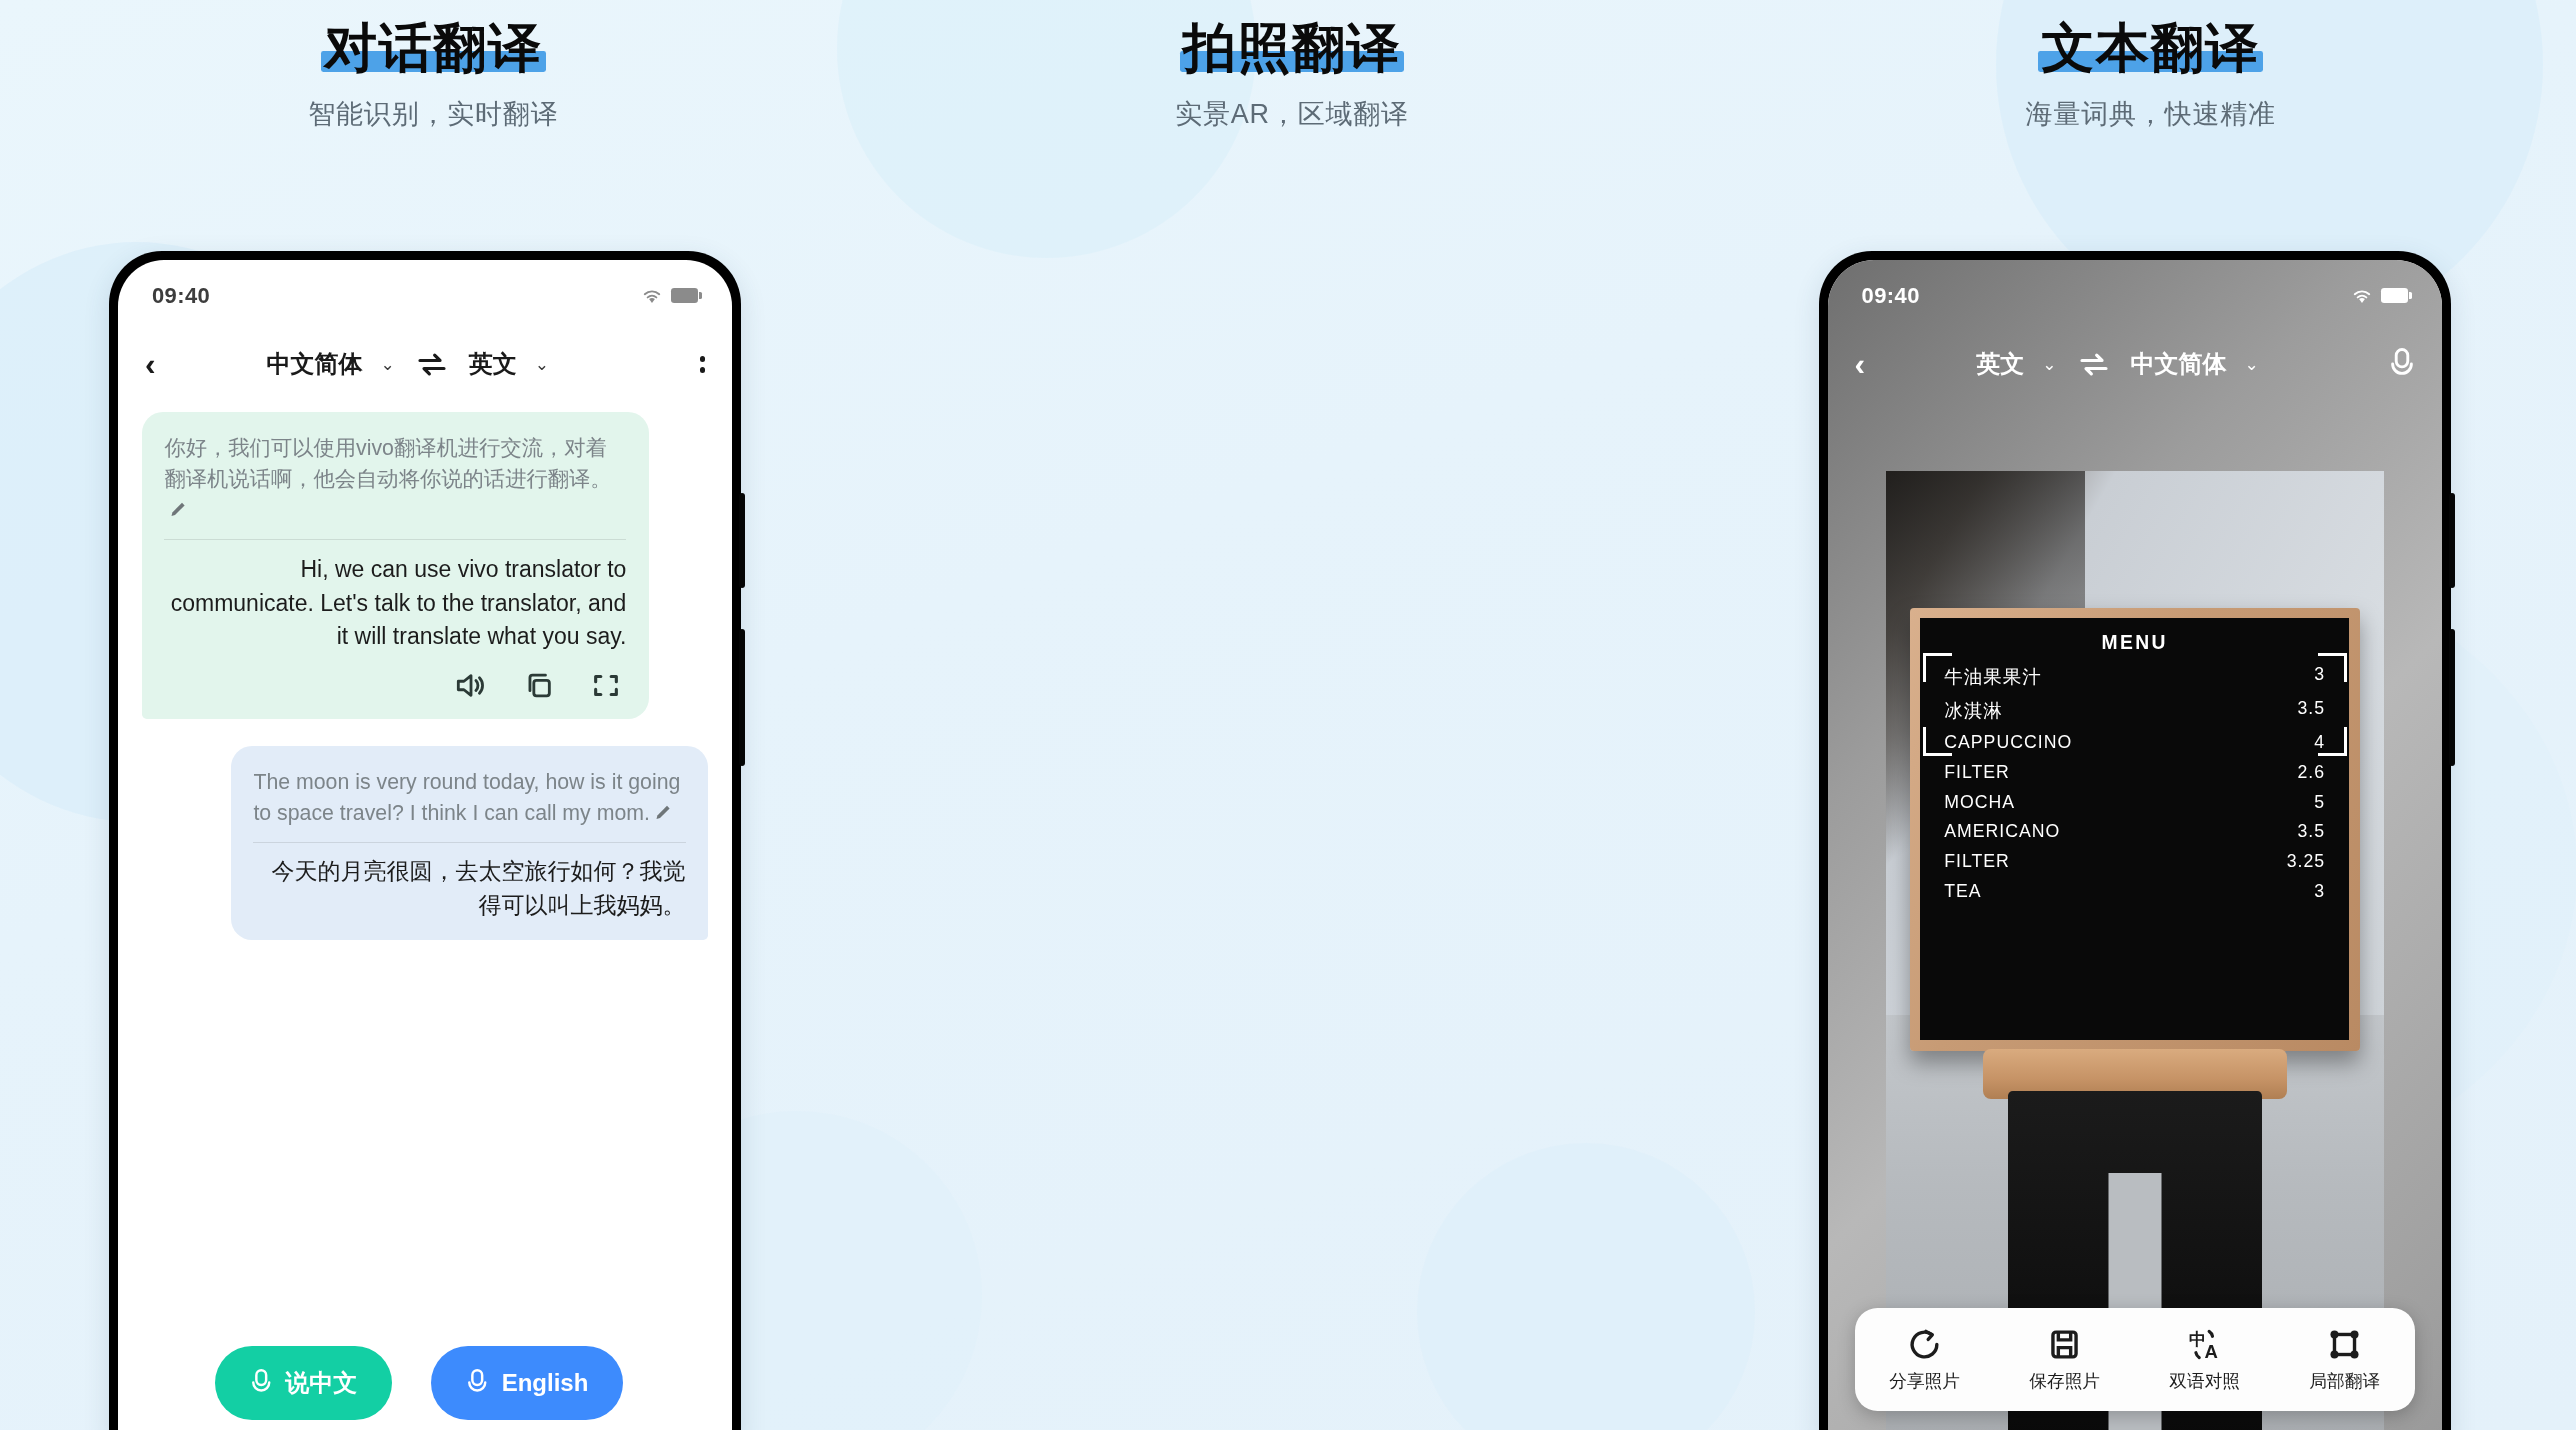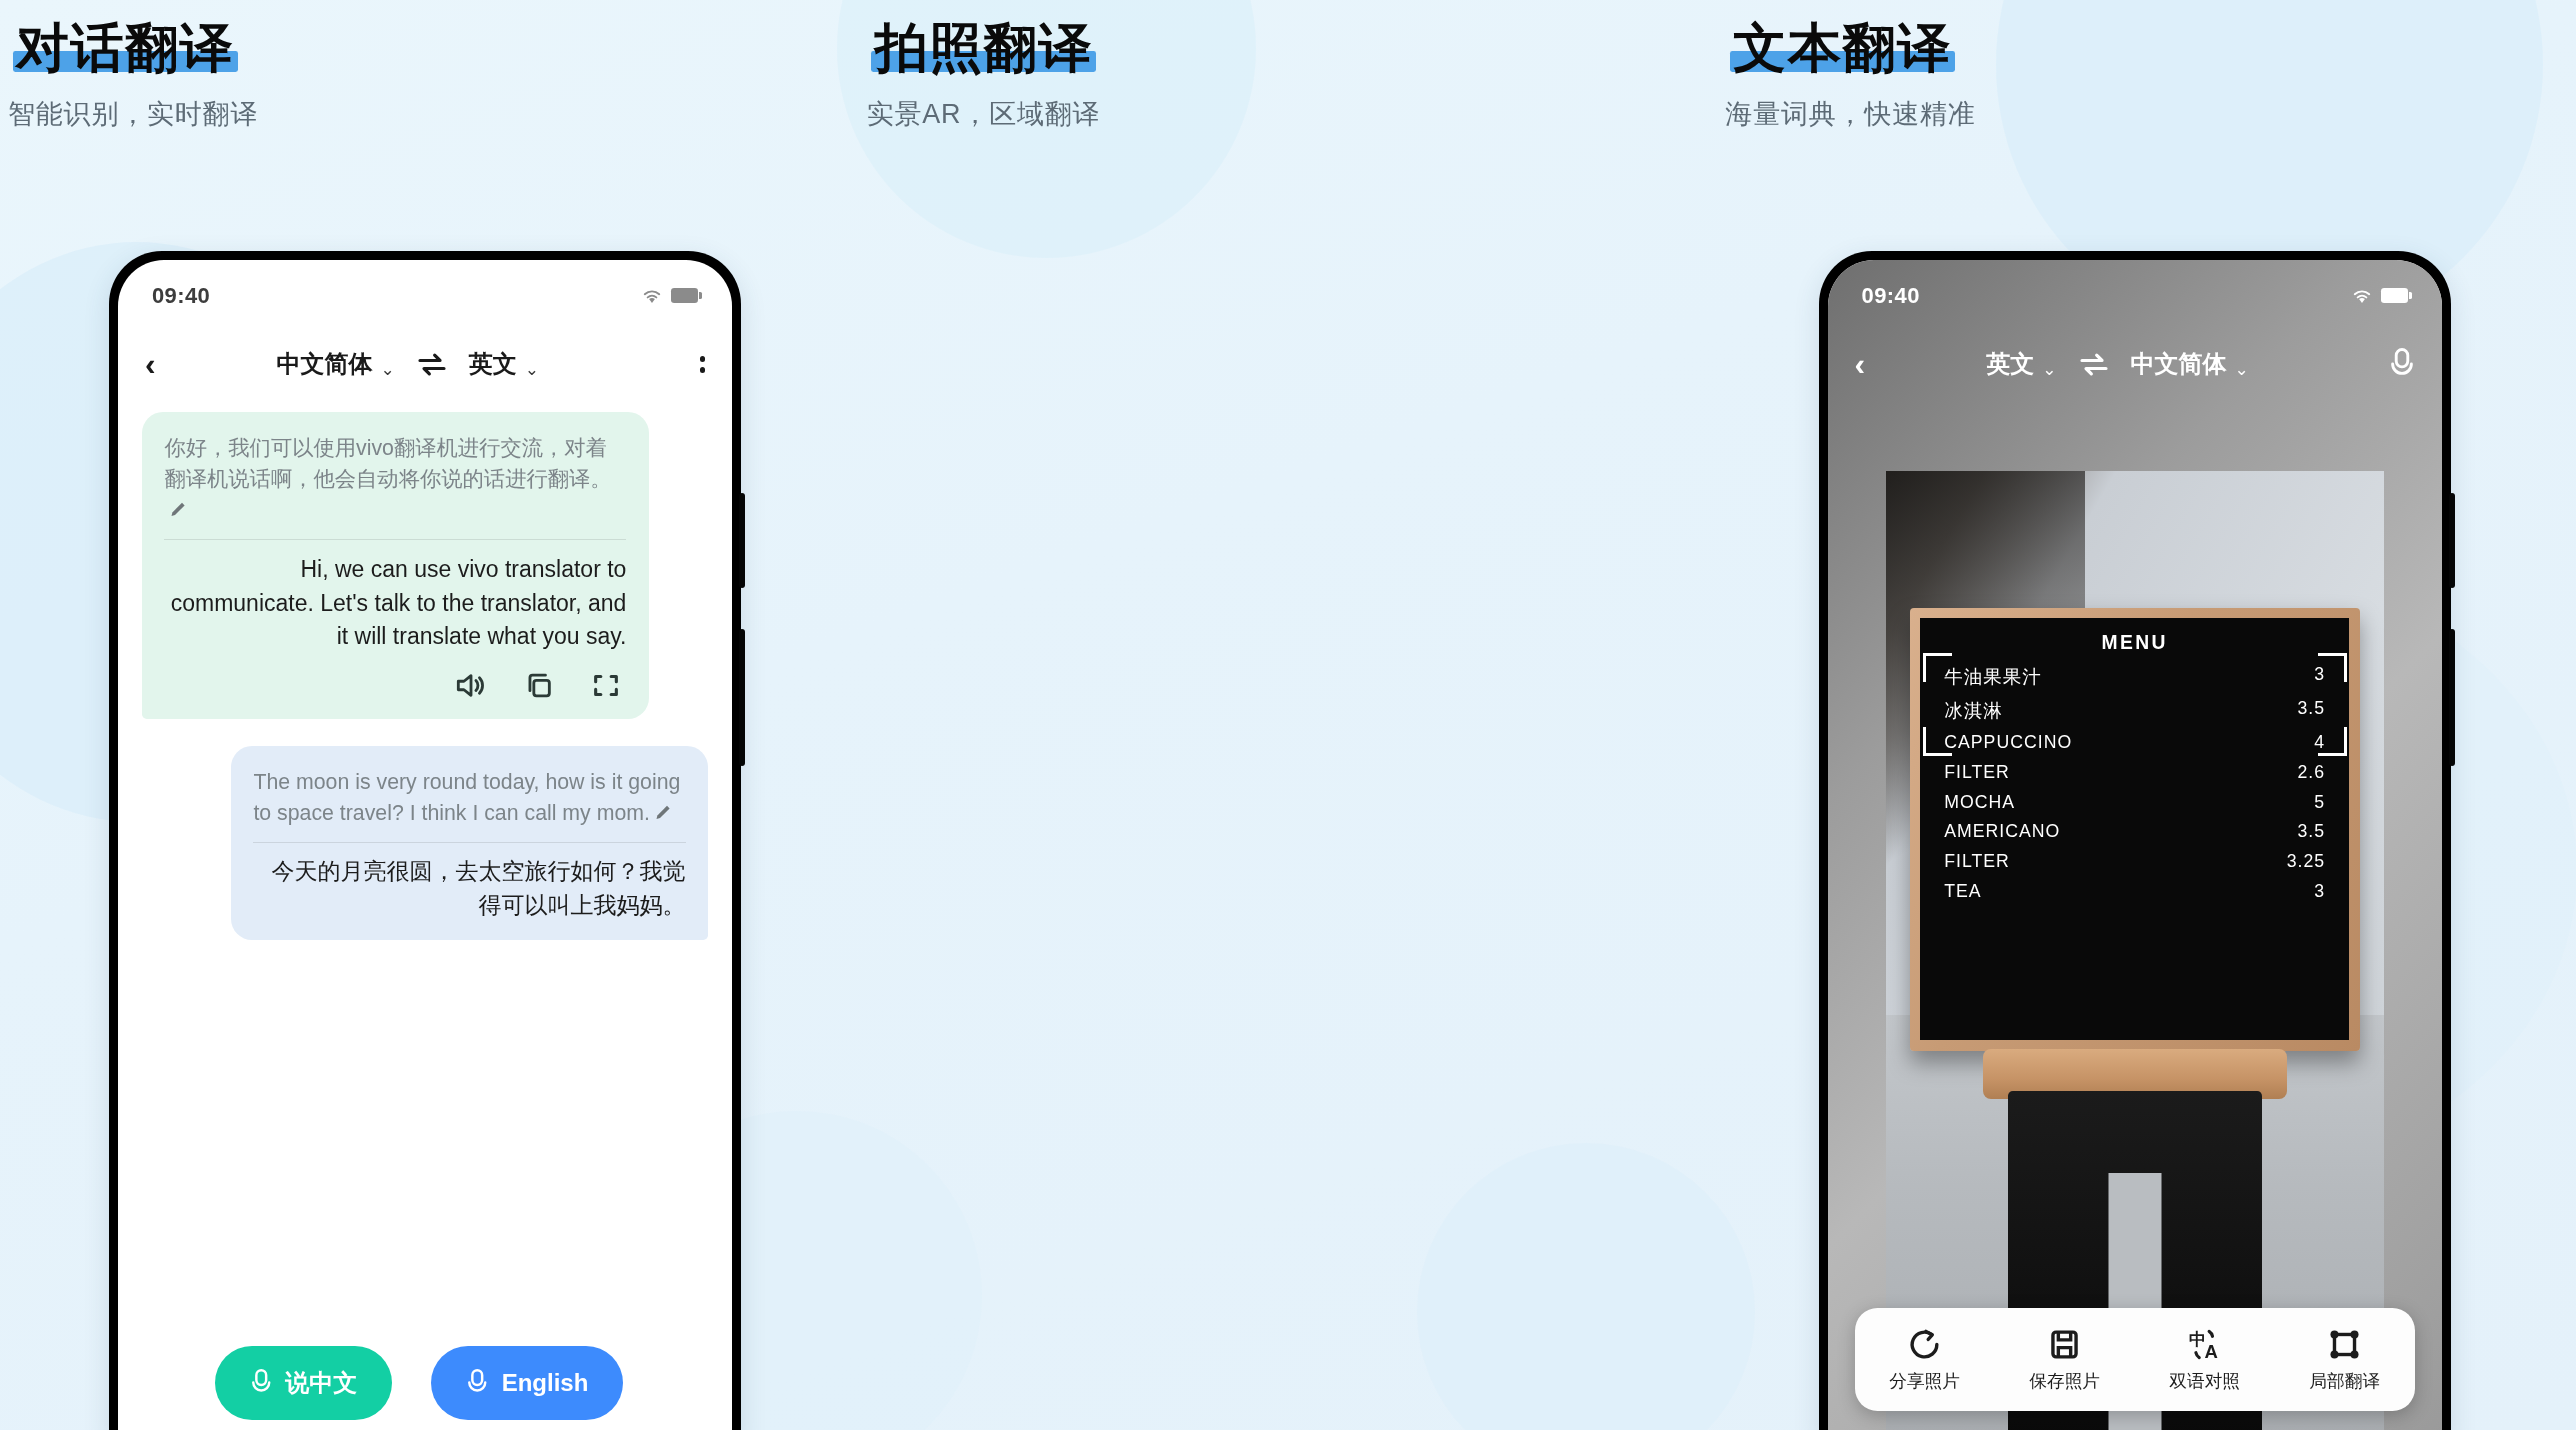--- a/index.html
+++ b/index.html
@@ -15,21 +15,21 @@
   .blob.b1{width:499px;height:580px;left:-113px;top:242px;background:#daeef9;}
   .blob.b2{width:419px;height:419px;left:837px;top:-161px;background:#dcf0fa;}
   .blob.b3{width:547px;height:547px;left:1996px;top:-209px;background:#d9edf9;}
   .blob.b4{width:725px;height:612px;left:1852px;top:564px;background:#e0f0fa;opacity:.6;}
   .blob.b5{width:370px;height:370px;left:612px;top:1111px;background:#dff0fa;opacity:.6;}
   .blob.b6{width:338px;height:338px;left:1417px;top:1143px;background:#ddeefa;opacity:.55;}
 
   .panels{position:absolute;inset:0;display:flex;}
   .panel{flex:1;position:relative;}
 
-  .head{position:absolute;left:8px;right:0;top:17.7px;text-align:left;}
+  .head{position:absolute;left:8px;right:0;top:17.7px;text-align:center;}
   .title-wrap{display:inline-block;position:relative;padding:0 8px;}
   .title-hl{position:absolute;left:4.8px;right:4.8px;bottom:6.4px;height:21px;background:#4da2e8;border-radius:2.4px;z-index:0;}
   .title{position:relative;z-index:1;font-size:53px;font-weight:bold;color:#0a0a0a;letter-spacing:1.6px;line-height:1.15;}
   .subtitle{margin-top:17.7px;font-size:27px;color:#5d6b76;letter-spacing:0.8px;}
 
   
   .phone{position:absolute;top:251px;width:632px;height:1191px;
     background:#000;border-radius:53px 53px 0 0;padding:8.9px 8.9px 0 8.9px;box-sizing:border-box;
     box-shadow:0 8px 27px rgba(40,70,100,.14);}
   .p1{left:109px;}
@@ -41,21 +41,21 @@
   .stime{font-size:22px;font-weight:bold;color:#3d3d3d;letter-spacing:0.4px;}
   .sicons{display:flex;align-items:center;gap:7.2px;}
   .batt{width:27px;height:14.5px;border-radius:3.2px;background:#8b8b8b;position:relative;}
   .batt:after{content:"";position:absolute;right:-4px;top:4px;width:3.2px;height:6.4px;background:#8b8b8b;border-radius:0 1.6px 1.6px 0;}
   .batt.light{background:#fff;}
   .batt.light:after{background:#fff;}
 
   .navbar{display:flex;align-items:center;padding:0 27px;height:89px;box-sizing:border-box;}
   .back{font-size:32px;line-height:1;color:#1a1a1a;font-weight:bold;}
   .langgrp{flex:1;display:flex;align-items:center;justify-content:center;gap:21px;}
-  .lang{font-size:24px;font-weight:bold;color:#1a1a1a;display:flex;align-items:flex-end;gap:8px;}
+  .lang{font-size:24px;font-weight:bold;color:#1a1a1a;display:flex;align-items:center;gap:18px;}
   .chev{font-size:17px;font-weight:normal;color:#3a3a3a;}
   .navright{width:45px;display:flex;align-items:center;justify-content:flex-end;}
   .dots{display:flex;flex-direction:column;gap:5.6px;align-items:center;}
   .dots i{width:5.6px;height:5.6px;border-radius:50%;background:#1a1a1a;display:block;}
 
   
   .chat{padding:3.2px 24px 0 24px;}
   .bubble{border-radius:21px;padding:21px 22.5px 17.7px 22.5px;box-sizing:border-box;}
   .b-green{background:#e2f5ec;max-width:507px;border-bottom-left-radius:4.8px;}
   .b-blue{background:#e2ecf8;max-width:491px;margin-left:89px;margin-top:27px;border-bottom-right-radius:4.8px;}

